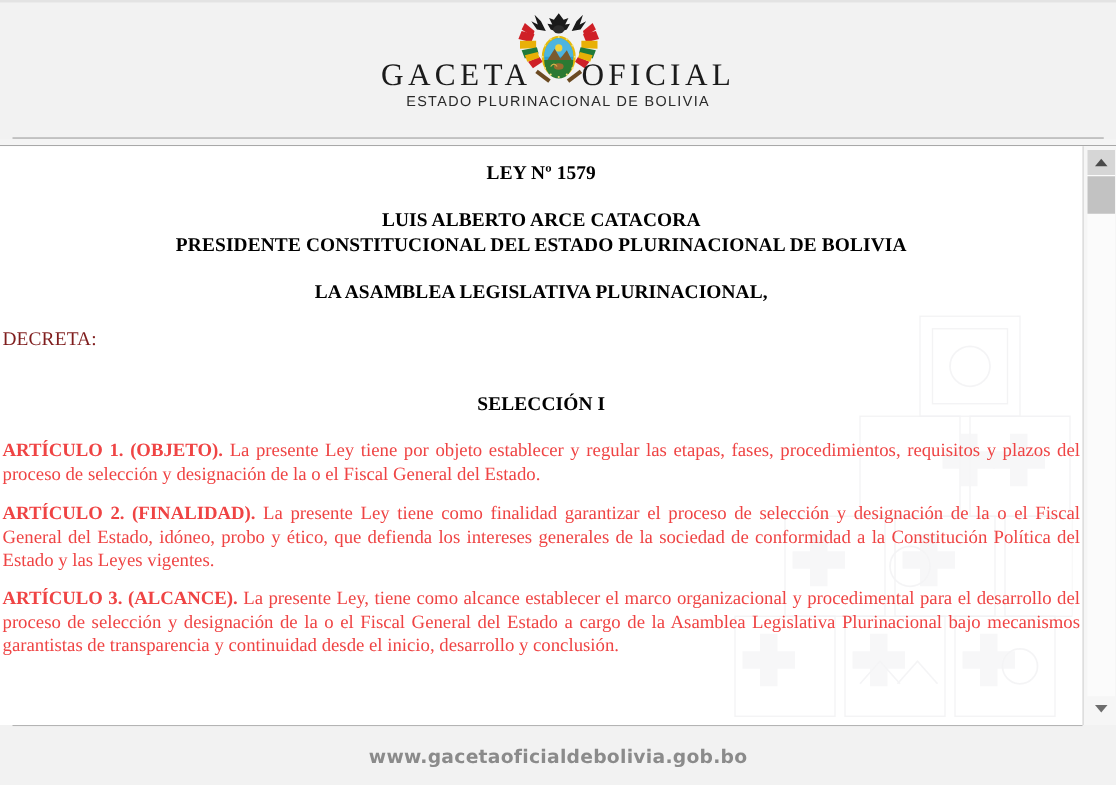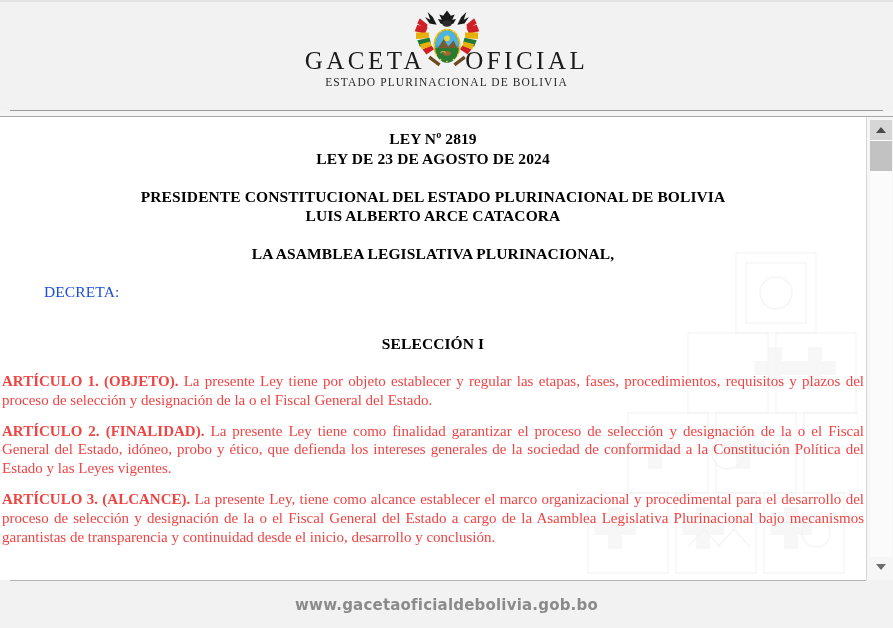--- a/index.html
+++ b/index.html
@@ -55,21 +55,21 @@
     color: #1b1b1b;
     line-height: 1;
     margin-top: -22px;
     white-space: nowrap;
     position: relative;
     z-index: 3;
   }
   .masthead-title .gap { display: inline-block; width: 40px; }
 
   .masthead-sub {
-    font-family: Liberation Serif, serif;
+    font-family: Liberation Sans, sans-serif;
     font-size: 11.5px;
     letter-spacing: 1.1px;
     color: #2a2a2a;
     margin-top: 3px;
     white-space: nowrap;
     text-align: right;
   }
 
   
   .doc-rule-top {
@@ -156,23 +156,22 @@
     font-size: 15px;
     color: #ef4444;
     line-height: 1.26;
     text-align: justify;
     text-justify: inter-word;
   }
   p.body-par .lead { font-weight: bold; }
 
   .decreta {
     font-size: 15.5px;
-    color: #1d4ed8;
+    color: #7f1d1d;
     text-align: left;
-    margin-left: 42px;
   }
 
   
   .scrollbar {
     position: absolute;
     right: 0;
     top: 117px;
     width: 27px;
     height: 463px;
     background: #f6f6f6;
@@ -350,27 +349,26 @@
           <circle cx="208" cy="46" r="16"></circle>
           <circle cx="160" cy="206" r="16"></circle>
           <circle cx="248" cy="286" r="14"></circle>
           <path d="M120 300 l16 -18 l16 18"></path>
           <path d="M150 300 l16 -18 l16 18"></path>
         </g>
       </svg>
 
       <div class="page-inner">
 
-        <div class="t-line b ctr">LEY Nº 2819</div>
-        <div class="t-line b ctr">LEY DE 23 DE AGOSTO DE 2024</div>
+        <div class="t-line b ctr">LEY Nº 1579</div>
 
         <div class="sp-18"></div>
 
+        <div class="t-line b ctr">LUIS ALBERTO ARCE CATACORA</div>
         <div class="t-line b ctr">PRESIDENTE CONSTITUCIONAL DEL ESTADO PLURINACIONAL DE BOLIVIA</div>
-        <div class="t-line b ctr">LUIS ALBERTO ARCE CATACORA</div>
 
         <div class="sp-18"></div>
 
         <div class="t-line b ctr">LA ASAMBLEA LEGISLATIVA PLURINACIONAL,</div>
 
         <div class="sp-18"></div>
 
         <div class="t-line decreta">DECRETA:</div>
 
         <div class="sp-18"></div>

